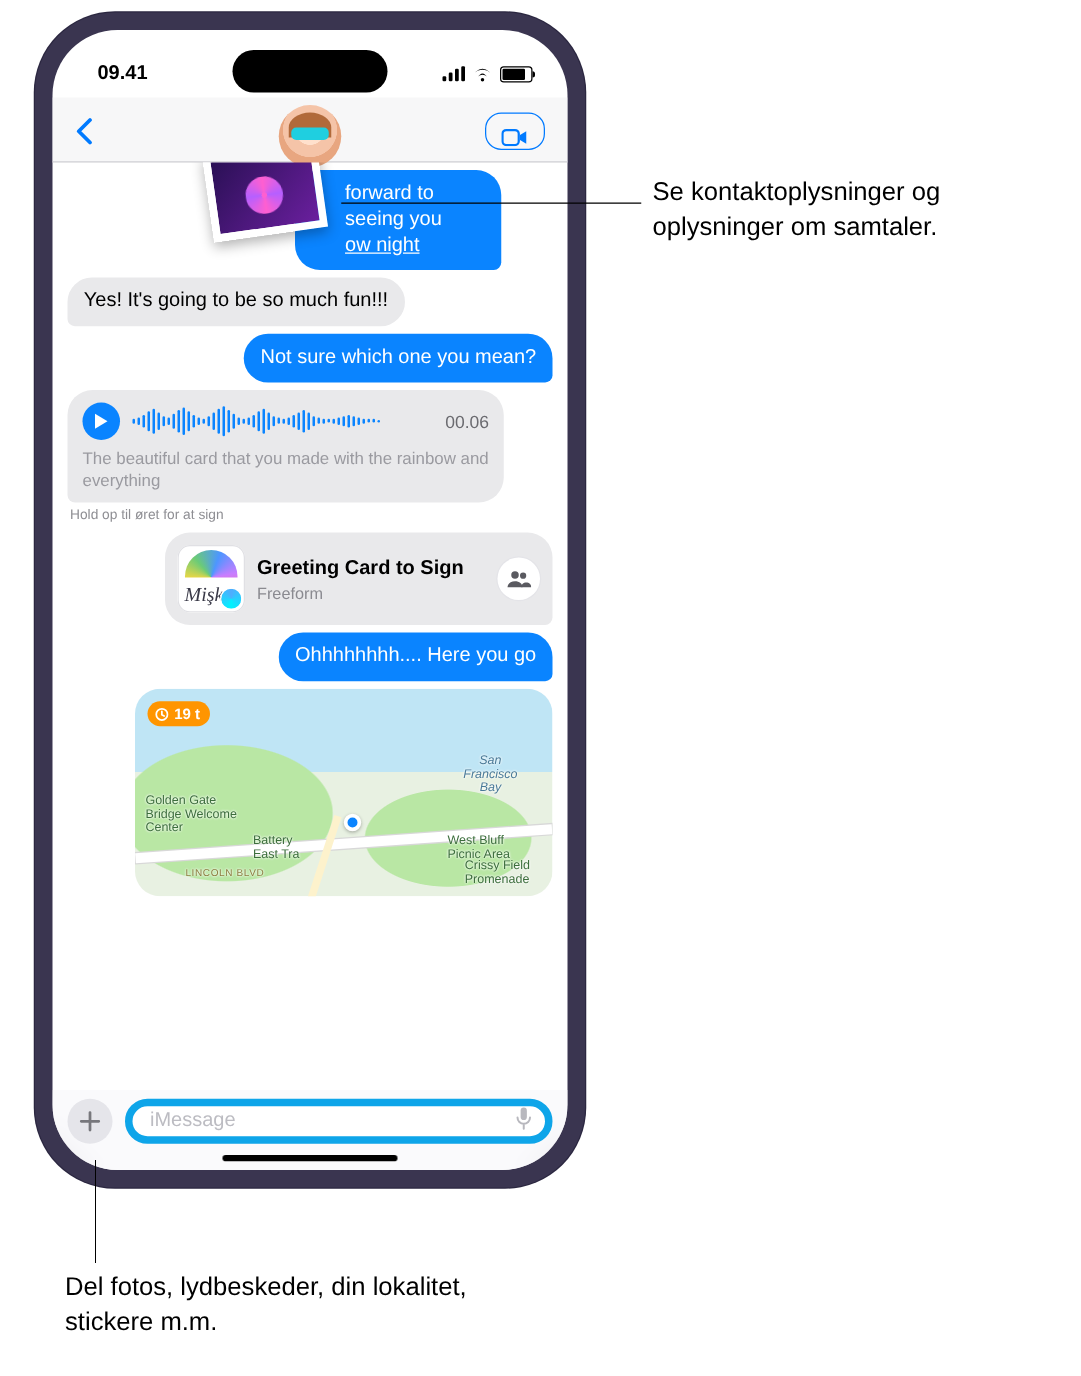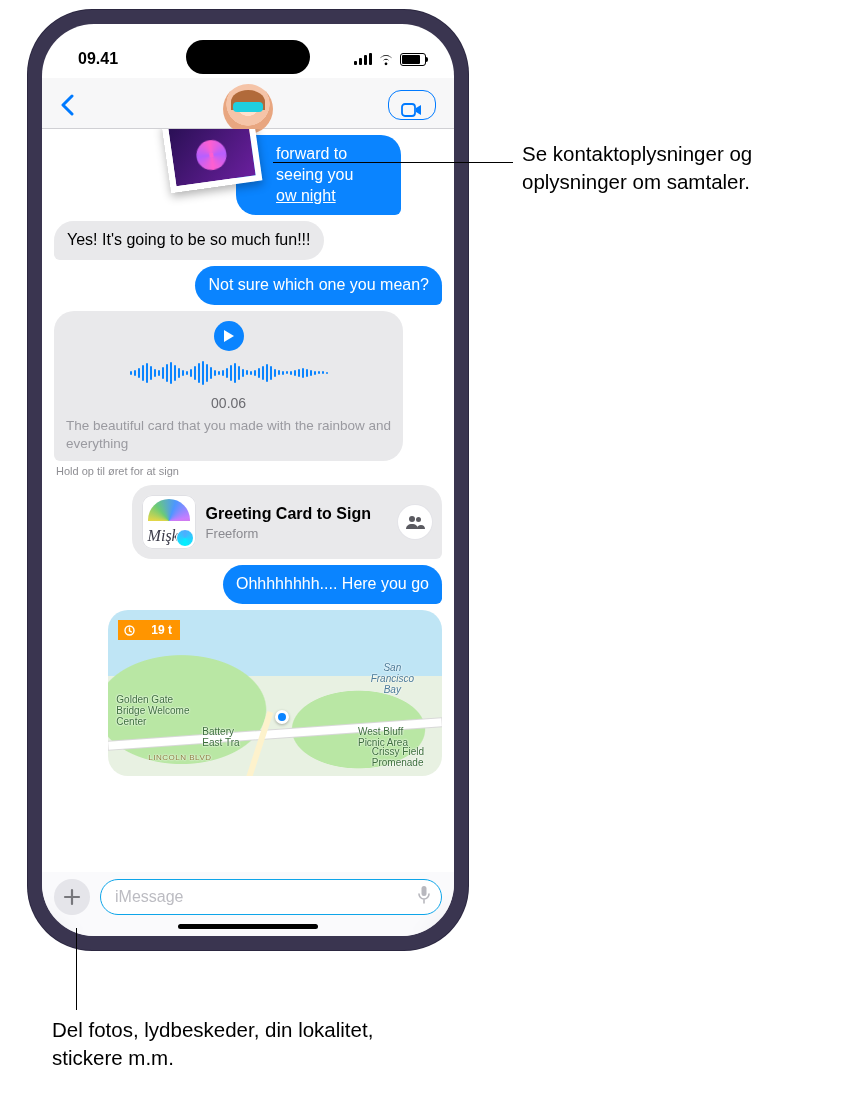--- a/index.html
+++ b/index.html
@@ -150,21 +150,21 @@
     content:""; position:absolute; left:30%; top:30%; width:30px; height:30px;
     background: radial-gradient(circle,#ff5fd0 0 10%, transparent 11%),
                 conic-gradient(#ff5fd0,#b65fff,#ff5fd0,#b65fff,#ff5fd0);
     border-radius:50%; filter: blur(0.3px);
   }
 
   .audio-msg{
     align-self:flex-start; background:#e9e9eb; border-radius: 20px;
     padding: 10px 12px 8px; width: 90%; border-bottom-left-radius: 6px;
   }
-  .audio-row{ display:flex; align-items:center; gap:10px;flex-direction:column; }
+  .audio-row{ display:flex; align-items:center; gap:10px; }
   .play-btn{
     width:30px; height:30px; border-radius:50%; background:#0a84ff;
     display:flex; align-items:center; justify-content:center;
   }
   .waveform{ flex:1; height:24px; display:flex; align-items:center; gap:2px; }
   .waveform span{ width:2px; background:#0a84ff; border-radius:1px;}
   .audio-time{ font-size:14px; color:#6b6b70; font-variant-numeric: tabular-nums;}
   .audio-transcript{ font-size:13.5px; color:#9a9aa0; margin-top:6px; line-height:1.35;}
 
   .audio-hint{ font-size:11px; color:#8e8e93; align-self:flex-start; margin: -2px 0 2px 2px;}
@@ -230,37 +230,37 @@
   .map-label.wb{ top:96px; right:34px; }
   .map-label.cr{ bottom:8px; right:18px; }
   .map-label.lb{ bottom:14px; left:40px; font-size:8px; color:#8c7d3f; letter-spacing:0.5px;}
   .map-pin{
     position:absolute; top:100px; left:50%; width:14px; height:14px;
     background:#0a84ff; border:3px solid #fff; border-radius:50%;
     box-shadow: 0 1px 3px rgba(0,0,0,.3);
   }
   .map-timer{
     position:absolute; top:10px; left:10px; background:#ff9500; color:#fff;
-    font-size:12px; font-weight:600; padding:3px 8px 3px 6px; border-radius: 0;
-    display:flex; align-items:center; gap:16px;
+    font-size:12px; font-weight:600; padding:3px 8px 3px 6px; border-radius: 10px;
+    display:flex; align-items:center; gap:4px;
   }
 
   
   .input-bar{
     position:absolute; bottom:0; left:0; right:0; height:64px;
     background: rgba(250,250,252,.94); backdrop-filter: blur(10px);
     display:flex; align-items:center; gap:10px; padding: 6px 12px 20px;
   }
   .plus-btn{
     width:36px; height:36px; border-radius:50%; background:#e5e5ea;
     display:flex; align-items:center; justify-content:center; color:#6b6b70;
     font-size:22px; font-weight:400;
   }
   .text-field{
-    flex:1; height:36px; border:1px solid #0ea5e9; border-radius:18px;
+    flex:1; height:36px; border:6px solid #0ea5e9; border-radius:18px;
     background:#fff; display:flex; align-items:center; padding:0 10px 0 14px;
   }
   .text-field .ph{ flex:1; color:#bcbcc2; font-size:16px; }
   .mic-btn{ color:#bcbcc2; }
 
   .home-indicator{
     position:absolute; bottom:7px; left:50%; transform:translateX(-50%);
     width:140px; height:5px; background:#000; border-radius:3px;
   }
 

